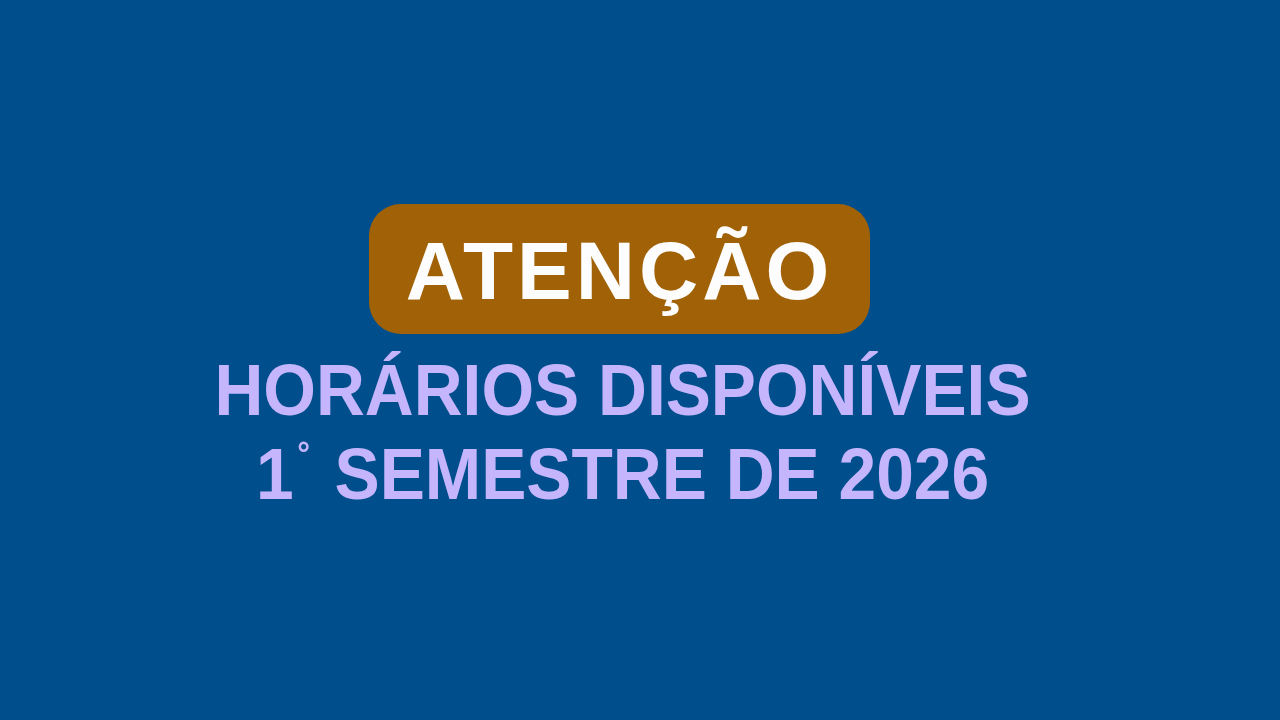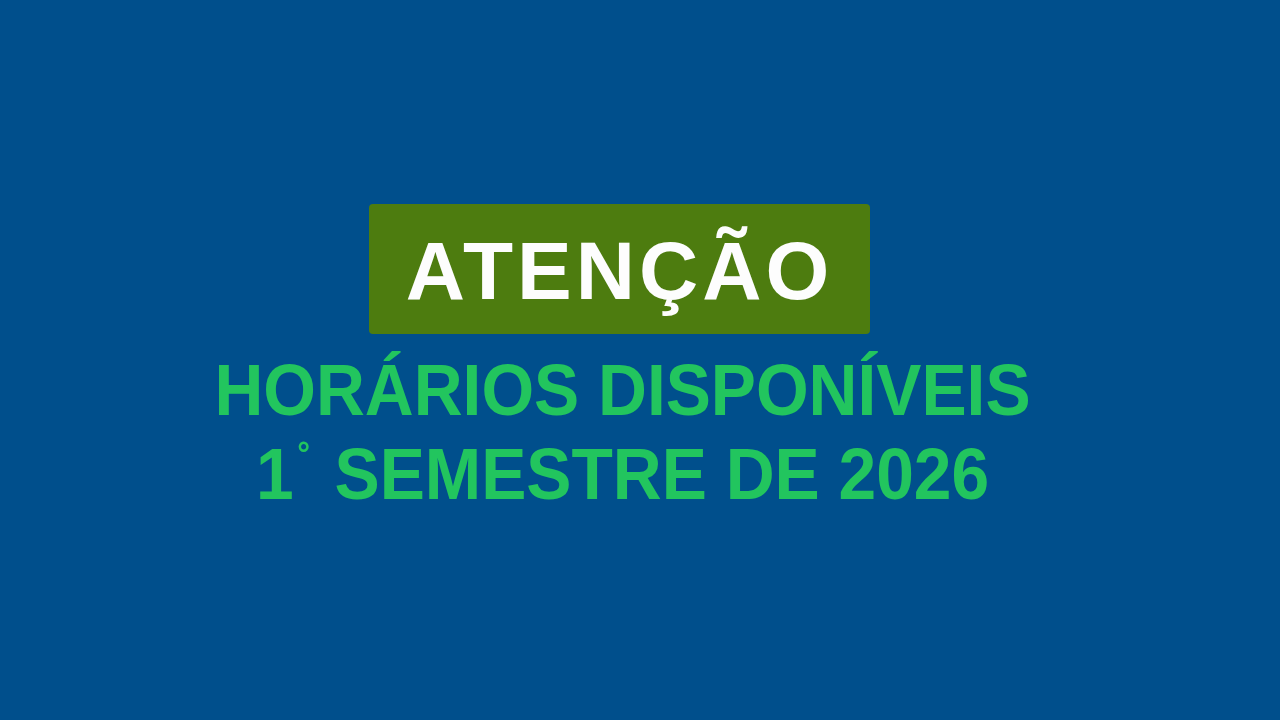--- a/index.html
+++ b/index.html
@@ -28,22 +28,22 @@
     box-sizing: border-box;
   }
 
   
   .badge {
     position: absolute;
     left: 369px;
     top: 204px;
     width: 501px;
     height: 130px;
-    background: #4d7c0f;
-    border-radius: 4px;
+    background: #a16207;
+    border-radius: 32px;
     display: flex;
     align-items: center;
     justify-content: center;
     box-sizing: border-box;
   }
 
   .badge-label {
     font-family: "Liberation Sans", sans-serif;
     font-weight: 700;
     font-size: 82px;
@@ -55,21 +55,21 @@
     transform: translateY(2px);
   }
 
   
   .headline {
     position: absolute;
     left: 0;
     top: 348px;
     width: 1245px;
     text-align: center;
-    color: #22c55e;
+    color: #c4b5fd;
   }
 
   .headline-line {
     font-family: "Liberation Sans", sans-serif;
     font-weight: 700;
     font-size: 72px;
     line-height: 84px;
     letter-spacing: 0px;
     white-space: nowrap;
     transform: scaleX(0.94);

